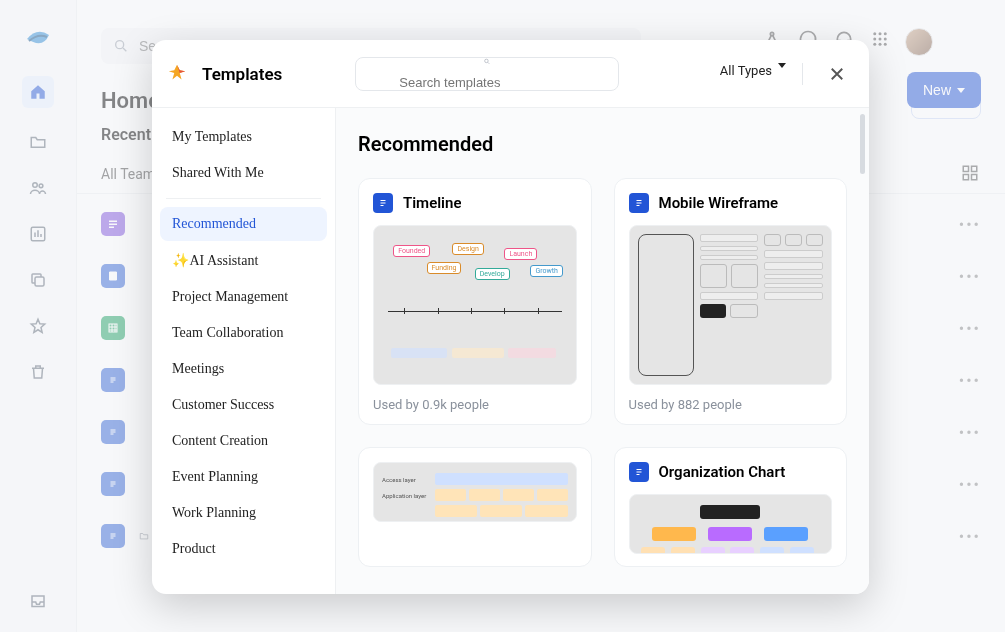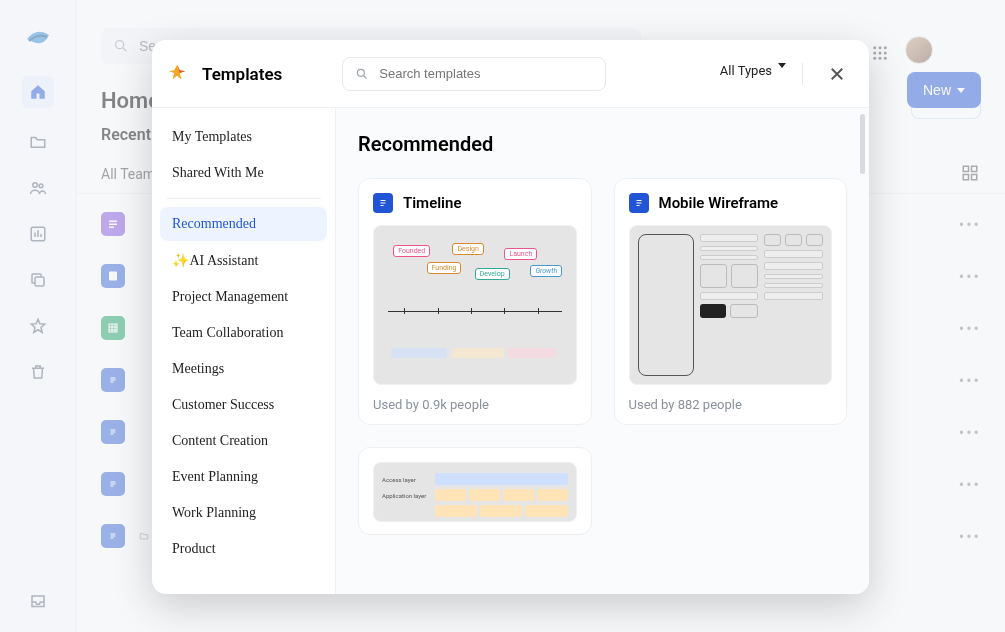--- a/index.html
+++ b/index.html
@@ -10,21 +10,21 @@
 .left-rail { width: 77px; background: #fafbfc; border-right: 1px solid #eef0f2; display: flex; flex-direction: column; align-items: center; padding-top: 22px; gap: 22px; }
 .left-rail .logo { width: 32px; height: 32px; display: flex; align-items: center; justify-content: center; }
 .left-rail .rail-item { width: 24px; height: 24px; color: #606a78; display: flex; align-items: center; justify-content: center; cursor: pointer; }
 .left-rail .rail-item.active { color: #2255d6; background: #e7f0ff; border-radius: 6px; width: 32px; height: 32px; }
 .left-rail .rail-spacer { flex: 1; }
 
 .main-col { flex: 1; display: flex; flex-direction: column; }
 .topbar { height: 60px; display: flex; align-items: center; padding: 0 24px 0 24px; gap: 14px; margin-top: 16px; }
 .search-box { flex: 1; max-width: 540px; height: 36px; background: #f5f6f8; border-radius: 8px; display: flex; align-items: center; padding: 0 12px; gap: 10px; color: #9aa1ac; }
 .search-box input { border: none; background: transparent; outline: none; font-size: 14px; color: #333; flex: 1; }
-.top-right { margin-left: auto; display: flex; align-items: flex-end; gap: 14px; color: #555; }
+.top-right { margin-left: auto; display: flex; align-items: flex-start; gap: 14px; color: #555; }
 .top-icon { width: 22px; height: 22px; display:flex; align-items:center; justify-content:center; cursor:pointer; }
 .avatar { width: 28px; height: 28px; border-radius: 50%; background: linear-gradient(135deg,#c9a687,#7b5a47); border:1px solid #ddd; }
 
 .page-title { font-size: 22px; font-weight: 600; padding: 12px 24px 12px 24px; }
 .rec-label { font-size: 16px; font-weight: 600; padding: 0 24px 10px; }
 .tabbar { display:flex; align-items:center; padding: 0 24px; height: 40px; border-bottom: 1px solid #eef0f2; gap: 20px; color: #444; font-size: 14px; }
 .tabbar .tab { cursor:pointer; }
 .tabbar .spacer { flex:1; }
 .grid-icon { width: 20px; height: 20px; color:#555; }
 
@@ -41,21 +41,21 @@
 .caret-down { display:inline-block; width:0; height:0; border-left:4px solid transparent; border-right:4px solid transparent; border-top:5px solid currentColor; }
 
 
 .overlay { position:absolute; inset:0; background: rgba(240,242,245,0.55); pointer-events:none; }
 
 
 .modal { position:absolute; left:152px; top:40px; width:717px; height:554px; background:#fff; border-radius:14px; box-shadow: 0 12px 40px rgba(0,0,0,0.18); display:flex; flex-direction:column; overflow:hidden; }
 .modal-header { height:68px; border-bottom:1px solid #eef0f2; display:flex; align-items:center; padding: 0 20px 0 14px; gap: 14px; }
 .modal-logo { width:22px; height:22px; }
 .modal-title { font-size:17px; font-weight:600; }
-.modal-search { margin-left: 46px; width:264px; height:34px; border:1px solid #e4e7eb; border-radius:8px; display:flex; align-items:center; padding:0 12px; gap:10px; color:#9aa1ac; }
+.modal-search { margin-left: 59px; width:264px; height:34px; border:1px solid #e4e7eb; border-radius:8px; display:flex; align-items:center; padding:0 12px; gap:10px; color:#9aa1ac;flex-direction:column; }
 .modal-search input { border:none; outline:none; background:transparent; font-size:13px; flex:1; color:#333; }
 .modal-header .push { margin-left:auto; }
 .type-select { display:flex; gap:6px; font-size:13px; color:#222; cursor:pointer; padding-right: 16px; border-right:1px solid #e4e7eb; height:22px; }
 .close-btn { width:24px; height:24px; display:flex; align-items:center; justify-content:center; color:#555; cursor:pointer; margin-left:8px; }
 
 .modal-body { flex:1; display:flex; overflow:hidden; position:relative; }
 .sidebar { width:184px; border-right:1px solid #eef0f2; padding: 12px 8px; overflow:auto; }
 .side-item { padding: 9px 12px; font-size:14px; color:#222; border-radius:8px; cursor:pointer; margin-bottom:2px; white-space:nowrap; overflow:hidden; text-overflow:ellipsis;font-family:Liberation Serif, serif; }
 .side-item.active { background:#eef4ff; color:#2255d6; font-weight:500; }
 .side-divider { height:1px; background:#eef0f2; margin:8px 6px; }
@@ -364,21 +364,21 @@
               <div class="tick" style="left:12%"></div>
                 <div class="tick" style="left:30%"></div>
                 <div class="tick" style="left:48%"></div>
                 <div class="tick" style="left:66%"></div>
                 <div class="tick" style="left:84%"></div>
               <div class="pill" style="left:6%; top:8%; border-color:#e58; color:#e58;">Founded</div>
               <div class="pill" style="left:24%; top:20%; border-color:#d98b2a; color:#d98b2a;">Funding</div>
               <div class="pill" style="left:38%; top:6%; border-color:#d98b2a; color:#d98b2a;">Design</div>
               <div class="pill" style="left:50%; top:24%; border-color:#3a9; color:#3a9;">Develop</div>
               <div class="pill" style="left:66%; top:10%; border-color:#e58; color:#e58;">Launch</div>
-              <div class="pill" style="left:80%; top:22%; border-color:#49c; color:#49c;font-style:italic;">Growth</div>
+              <div class="pill" style="left:80%; top:22%; border-color:#49c; color:#49c;">Growth</div>
               <div class="strip" style="left:5%; width:30%; bottom:18px; background:#cfe0ff;"></div>
               <div class="strip" style="left:38%; width:28%; bottom:18px; background:#ffe9c7;"></div>
               <div class="strip" style="left:68%; width:26%; bottom:18px; background:#fcd4dd;"></div>
             </div>
           </div>
           <div class="card-meta">Used by 0.9k people</div>
         </div>
 
         <div class="card">
           <div class="card-head">
@@ -440,16 +440,40 @@
               <div class="layer">
                   <div class="lbl"></div>
                   <div class="block" style="background:#ffe4b8;"></div>
                   <div class="block" style="background:#ffe4b8;"></div>
                   <div class="block" style="background:#ffe4b8;"></div>
                 </div>
             </div>
           </div>
         </div>
 
+        <div class="card">
+          <div class="card-head">
+            <div class="doc-icon">
+                <svg width="12" height="12" viewBox="0 0 24 24">
+                  <path d="M7 7h10M7 12h10M7 17h6" stroke="#fff" stroke-width="2"></path>
+                </svg>
+              </div>
+            <div class="card-title">Organization Chart</div>
+          </div>
+          <div class="card-preview" style="height:60px;">
+            <div class="pv-org">
+              <div class="node" style="left:calc(50% - 30px); top:2px; width:60px; background:#222;"></div>
+              <div class="node" style="left:8%; top:24px; background:#ffb84d;"></div>
+              <div class="node" style="left:38%; top:24px; background:#b96bff;"></div>
+              <div class="node" style="left:68%; top:24px; background:#5aa0ff;"></div>
+              <div class="node" style="left:2%; top:44px; width:24px; background:#ffe0b3;"></div>
+              <div class="node" style="left:18%; top:44px; width:24px; background:#ffe0b3;"></div>
+              <div class="node" style="left:34%; top:44px; width:24px; background:#e8d0ff;"></div>
+              <div class="node" style="left:50%; top:44px; width:24px; background:#e8d0ff;"></div>
+              <div class="node" style="left:66%; top:44px; width:24px; background:#cfe0ff;"></div>
+              <div class="node" style="left:82%; top:44px; width:24px; background:#cfe0ff;"></div>
+            </div>
+          </div>
+        </div>
       </div>
     </div>
   </div>
 </div>
 
 </body></html>

